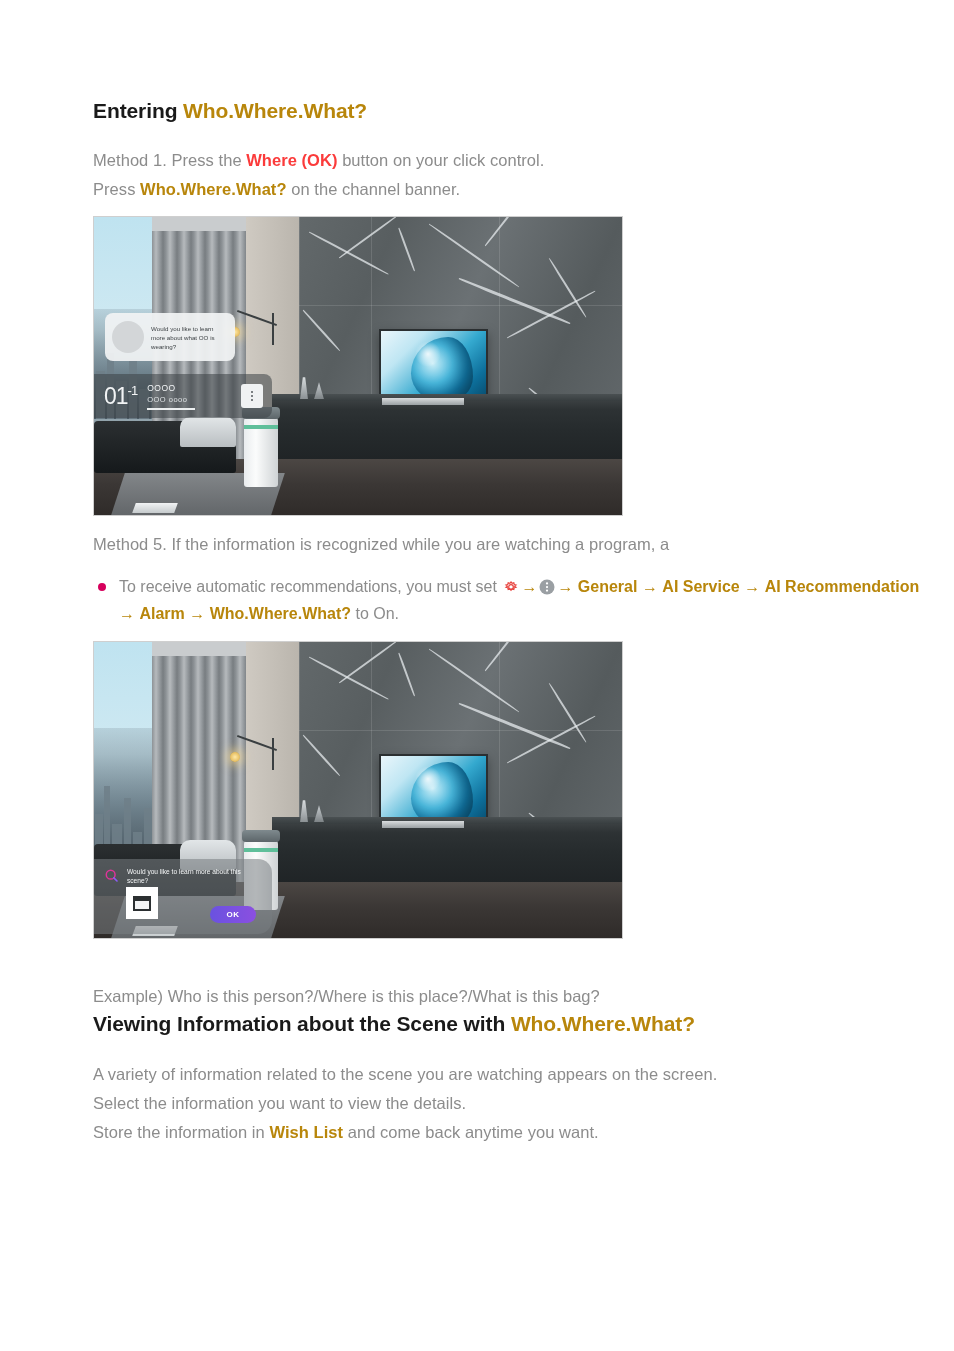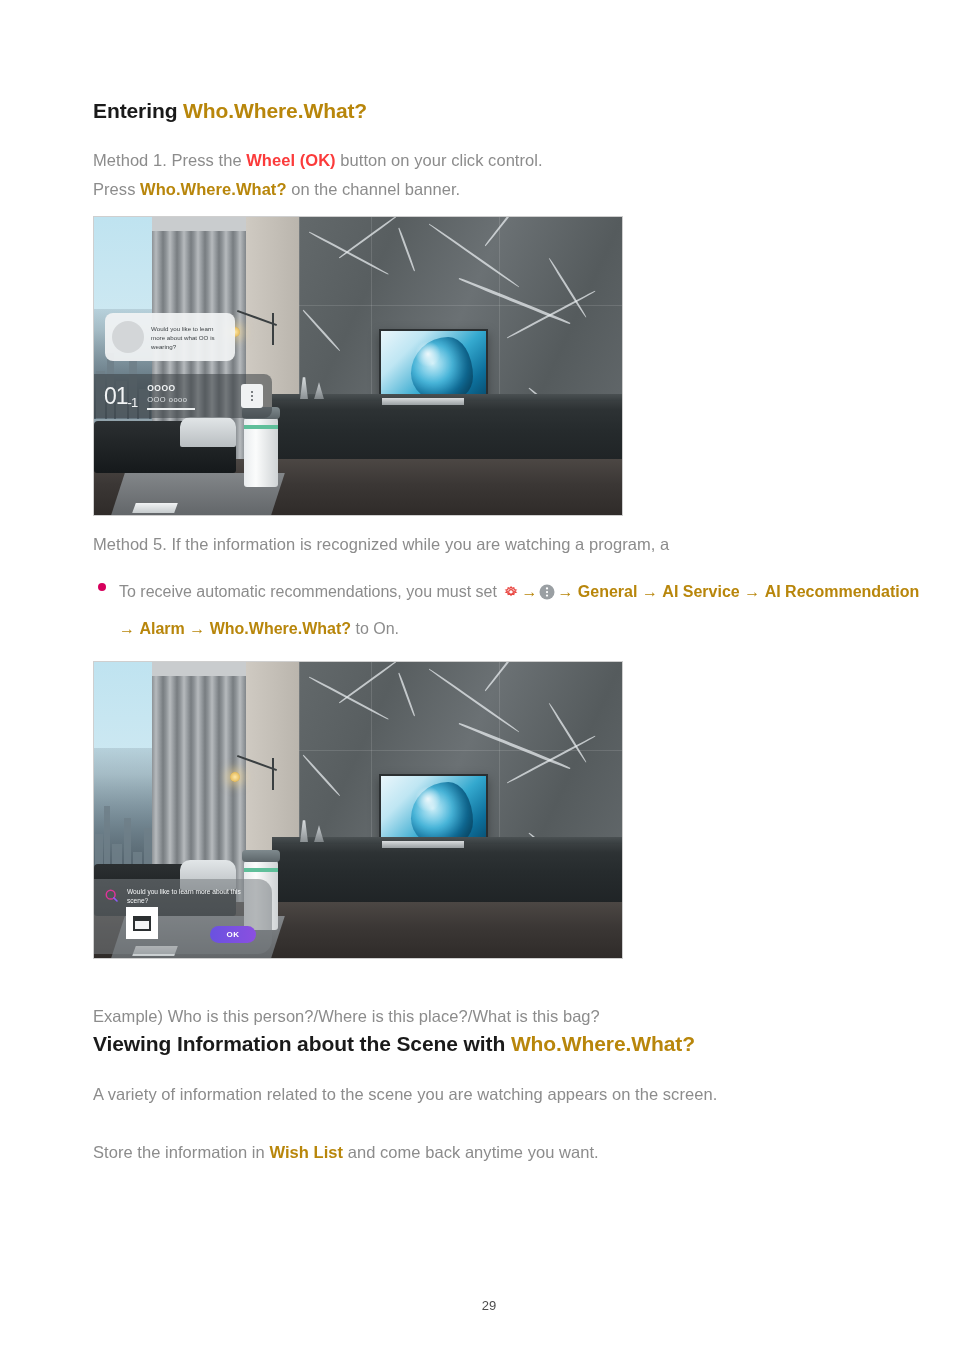--- a/index.html
+++ b/index.html
@@ -59,21 +59,21 @@
     flex: 0 0 auto;
     width: 8px;
     height: 8px;
     border-radius: 50%;
     background: #d6005c;
     margin: 10px 13px 0 5px;
   }
   .bullet-text {
     flex: 1 1 auto;
     font-size: 16px;
-    line-height: 37px;
+    line-height: 27px;
     color: #8c8c8c;
   }
 
   
   .icon-inline {
     display: inline-block;
     vertical-align: -4px;
     width: 18px;
     height: 18px;
     margin: 0 1px;
@@ -241,25 +241,25 @@
   }
   .channel-banner {
     position: absolute; left: 0; top: 157px; width: 178px; height: 44px;
     background: rgba(60,66,70,.55);
     border-radius: 0 8px 8px 0;
     display: flex; align-items: center;
   }
   .ch-number {
     font-size: 23px; color: #f2f4f5; margin-left: 10px;
     font-weight: 300; letter-spacing: -1px;
-    display: flex; align-items: flex-end;
+    display: flex; align-items: flex-start;
   }
   .ch-number sup { font-size: 13px; }
   .ch-meta { margin-left: 10px; }
-  .ch-meta .l1 { font-size: 8.5px; color: #f2f4f5; font-weight: bold; letter-spacing: .5px;}
+  .ch-meta .l1 { font-size: 8.5px; color: #f2f4f5; font-weight: normal; letter-spacing: .5px;}
   .ch-meta .l2 { font-size: 7.5px; color: #dfe3e5; letter-spacing: .5px; margin-top: 2px;}
   .ch-meta .bar { width: 48px; height: 2px; background: #eceff0; margin-top: 4px; }
   .ch-dots {
     position: absolute; right: 9px; top: 10px; width: 22px; height: 24px;
     background: #f0f2f3; border-radius: 3px;
     display: flex; flex-direction: column; align-items: center; justify-content: center; gap: 2px;
   }
   .ch-dots i { width: 2px; height: 2px; background: #55595c; border-radius: 50%; }
 
   
@@ -307,21 +307,21 @@
   }
 </style>
 </head>
 <body>
 
 <div class="page">
   <div class="content">
 
     <h1 class="section-title"><span>Entering </span><span class="gold">Who.Where.What?</span></h1>
 
-    <p class="para"><span>Method 1. Press the </span><span class="red">Wheel (OK)</span><span> button on your click control.</span><br><span>Press </span><span class="gold">Who.Where.What?</span><span> on the channel banner.</span></p>
+    <p class="para"><span>Method 1. Press the </span><span class="red">Where (OK)</span><span> button on your click control.</span><br><span>Press </span><span class="gold">Who.Where.What?</span><span> on the channel banner.</span></p>
 
     <div class="figure fig1">
       <div class="scene">
         <div class="sky"></div>
         <div class="city">
           <i style="left:2px;width:9px;height:48px;"></i>
           <i style="left:13px;width:7px;height:66px;"></i>
           <i style="left:22px;width:11px;height:38px;"></i>
           <i style="left:35px;width:8px;height:58px;"></i>
           <i style="left:45px;width:10px;height:30px;"></i>
@@ -470,18 +470,17 @@
         </div>
         <div class="ok-btn">OK</div>
       </div>
     </div>
 
     <p class="para"><br><span>Example) Who is this person?/Where is this place?/What is this bag?</span></p>
 
 
     <h1 class="section-title sec-title2"><span>Viewing Information about the Scene with </span><span class="gold">Who.Where.What?</span></h1>
 
-    <p class="para"><span>A variety of information related to the scene you are watching appears on the screen.</span><br><br><span>Store the information in </span><span class="gold">Wish List</span><span> and come back anytime you want.</span></p>
+    <p class="para"><span>A variety of information related to the scene you are watching appears on the screen.</span><br><span>Select the information you want to view the details.</span><br><span>Store the information in </span><span class="gold">Wish List</span><span> and come back anytime you want.</span></p>
 
   </div>
 
-  <div class="page-number">29</div>
 </div>
 
 </body></html>

